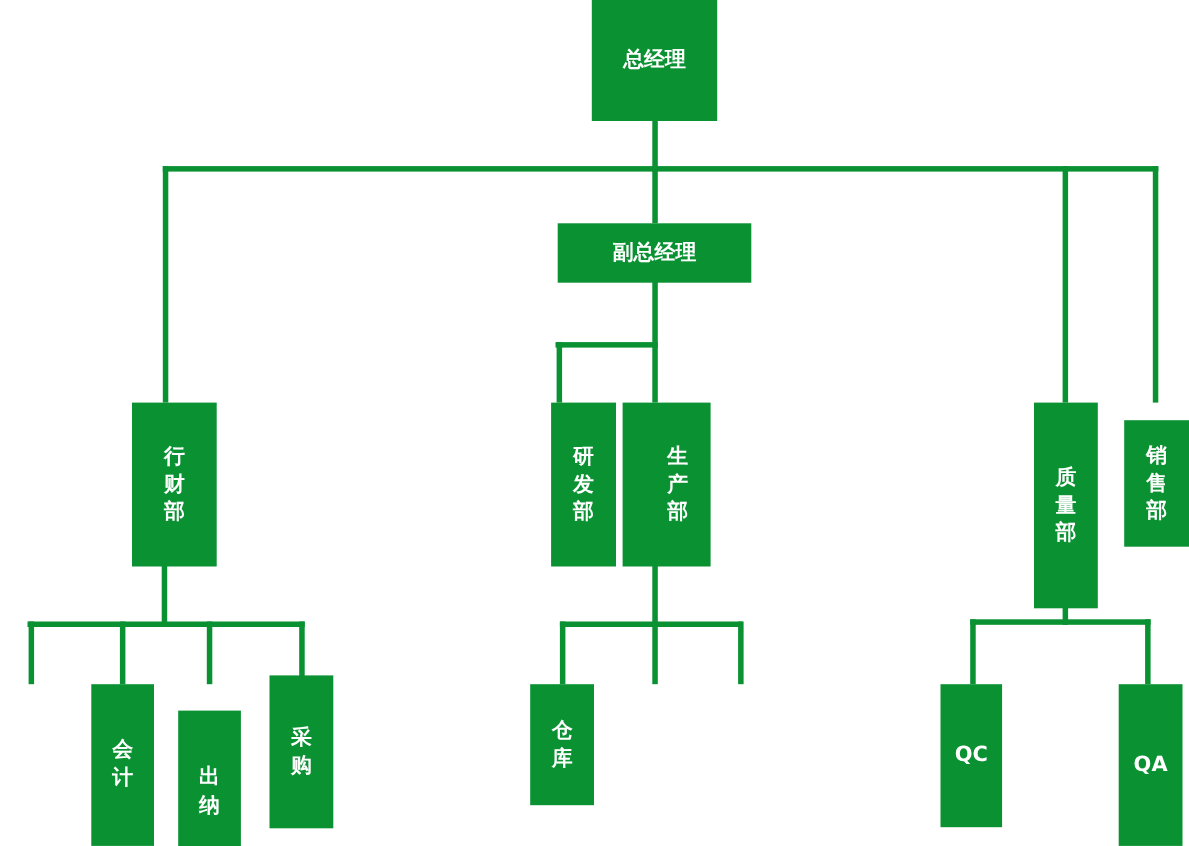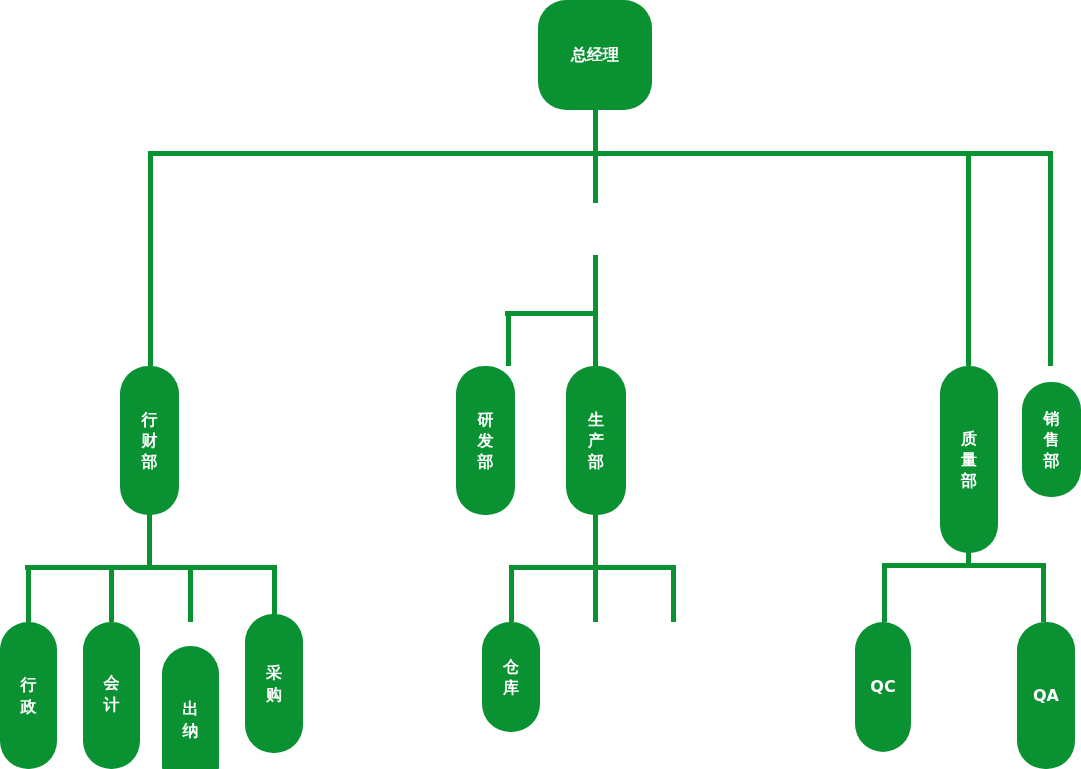--- a/index.html
+++ b/index.html
@@ -16,36 +16,35 @@
     background: var(--connector, #0a9132);
   }
   .node {
     position: absolute;
     background: var(--node-fill, #0a9132);
     color: var(--label-text, #ffffff);
     display: flex;
     align-items: center;
     justify-content: center;
     font-weight: bold;
-    font-size: 16px;
+    font-size: 19px;
     text-align: center;
-    border-radius: 28px;
   }
   .node .lbl { line-height: 1.33; }
   .node.v .lbl {
     width: 1em;
     word-break: break-all;
     white-space: normal;
   }
   
   .n-gm    { left: 538px;  top: 0;     width: 114px; height: 110px; }
   .n-dgm   { left: 507px;  top: 203px; width: 176px; height: 54px;  }
-  .n-fin   { left: 120px;  top: 366px; width: 59px;  height: 149px; }
-  .n-rd    { left: 456px;  top: 366px; width: 59px;  height: 149px; }
-  .n-prod  { left: 566px;  top: 366px; width: 60px;  height: 149px; }
+  .n-fin   { left: 120px;  top: 366px; width: 77px;  height: 149px; }
+  .n-rd    { left: 501px;  top: 366px; width: 59px;  height: 149px; }
+  .n-prod  { left: 566px;  top: 366px; width: 60px;  height: 149px; padding-left: 20px; }
   .n-qual  { left: 940px;  top: 366px; width: 58px;  height: 187px; }
   .n-sales { left: 1022px; top: 382px; width: 59px;  height: 115px; }
   .n-admin { left: 0;      top: 622px; width: 57px;  height: 147px; }
   .n-acct  { left: 83px;   top: 622px; width: 57px;  height: 147px; font-family: Liberation Mono, monospace; }
   .n-cash  { left: 162px;  top: 622px; width: 57px;  height: 147px; margin-top: 24px; }
   .n-proc  { left: 245px;  top: 614px; width: 58px;  height: 139px; }
   .n-wh    { left: 482px;  top: 622px; width: 58px;  height: 110px; }
   .n-ws    { left: 566px;  top: 622px; width: 58px;  height: 147px; }
   .n-equip { left: 644px;  top: 622px; width: 59px;  height: 147px; }
   .n-qc    { left: 855px;  top: 622px; width: 56px;  height: 130px; }
@@ -78,40 +77,40 @@
   <div class="line" style="left:671px; top:565px; width:5px;  height:57px;"></div>
   <div class="line" style="left:966px; top:513px; width:5px;  height:55px;"></div>
   <div class="line" style="left:882px; top:563px; width:164px; height:5px;"></div>
   <div class="line" style="left:882px; top:563px; width:5px;  height:59px;"></div>
   <div class="line" style="left:1041px;top:563px; width:5px;  height:59px;"></div>
 
   <div class="node n-gm">
     <span class="lbl">总经理</span>
   </div>
 
+  <div class="node n-dgm">
+    <span class="lbl">副总经理</span>
+  </div>
 
   <div class="node v n-fin">
     <span class="lbl">行财部</span>
   </div>
   <div class="node v n-rd">
     <span class="lbl">研发部</span>
   </div>
   <div class="node v n-prod">
     <span class="lbl">生产部</span>
   </div>
   <div class="node v n-qual">
     <span class="lbl">质量部</span>
   </div>
   <div class="node v n-sales">
     <span class="lbl">销售部</span>
   </div>
 
-  <div class="node v n-admin">
-    <span class="lbl">行政</span>
-  </div>
   <div class="node v n-acct">
     <span class="lbl">会计</span>
   </div>
   <div class="node v n-cash">
     <span class="lbl">出纳</span>
   </div>
   <div class="node v n-proc">
     <span class="lbl">采购</span>
   </div>
   <div class="node v n-wh">

